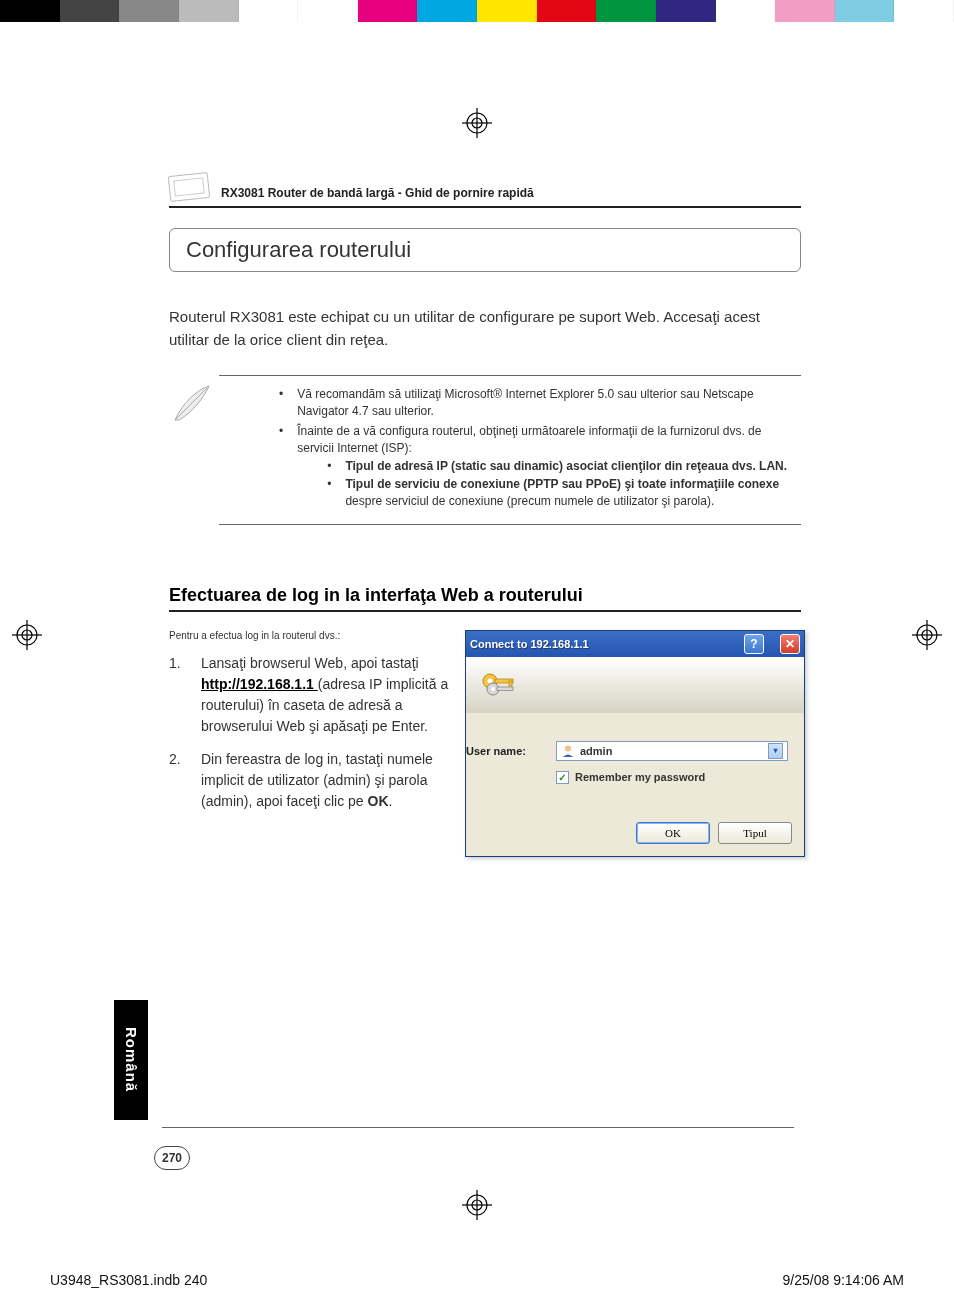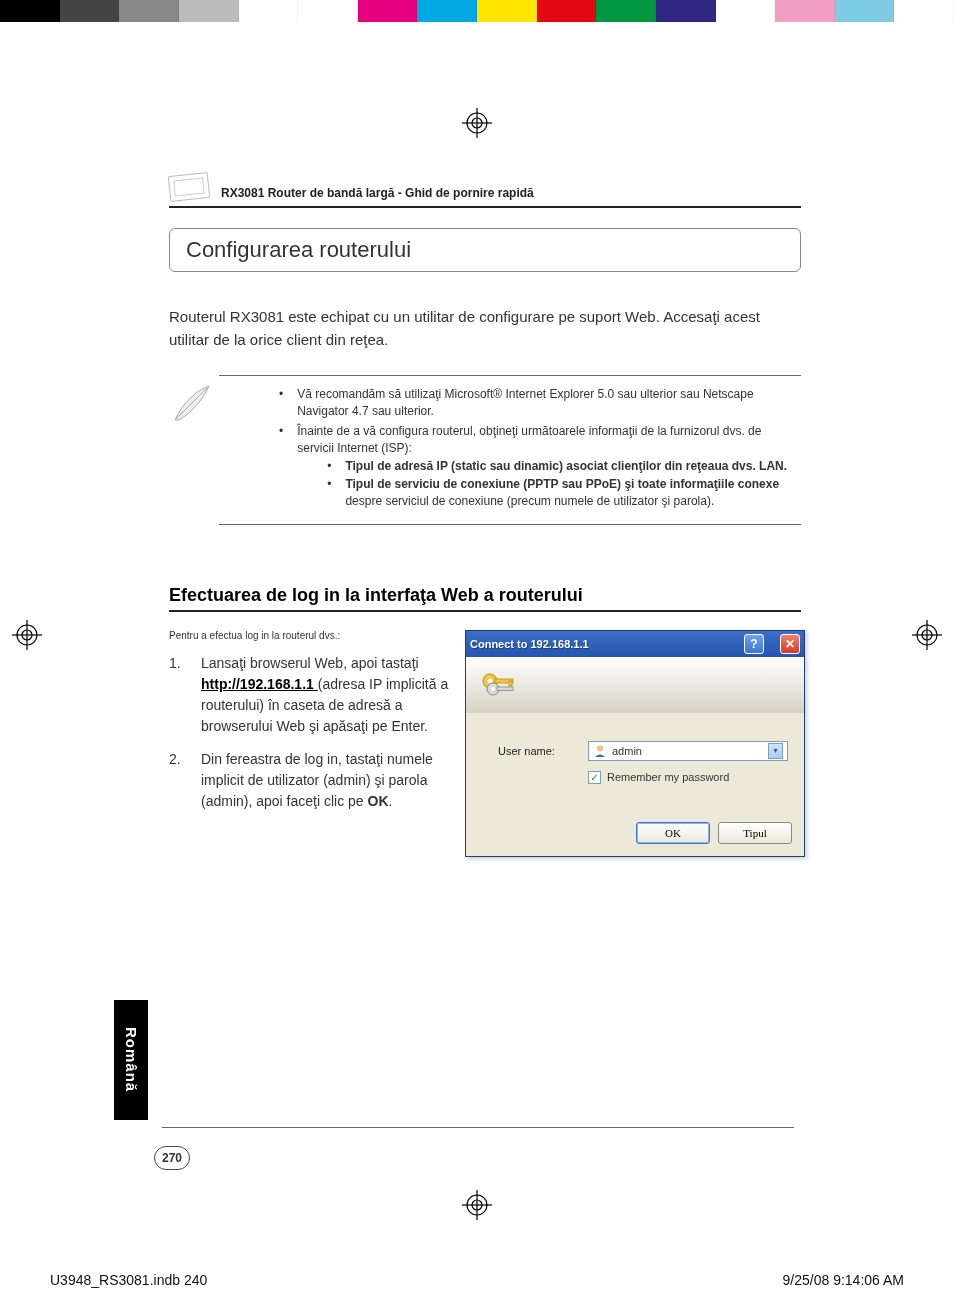--- a/index.html
+++ b/index.html
@@ -60,21 +60,21 @@
 
   
   .dialog { width: 340px; border: 1px solid #1a3f7a; background: #ece9d8; font-family: Tahoma, sans-serif; font-size: 11px; box-shadow: 2px 2px 4px rgba(0,0,0,.2); }
   .dlg-title { height: 26px; background: linear-gradient(#3b6ec5, #2456b0); display: flex; align-items: center; padding: 0 4px; color: #fff; font-weight: bold; gap: 16px; }
   .dlg-title-text { flex: 1; text-shadow: 1px 1px 1px rgba(0,0,0,.4); }
   .dlg-btn { width: 20px; height: 20px; border: 1px solid #fff; border-radius: 3px; display: flex; align-items: center; justify-content: center; font-weight: bold; font-size: 12px; }
   .dlg-help { background: linear-gradient(#6fa3ef,#3d76cf); color: #fff; }
   .dlg-close { background: linear-gradient(#f08070,#d43a2a); color: #fff; }
   .dlg-banner { height: 56px; background: linear-gradient(#fff, #d6d3c3); display: flex; align-items: center; padding-left: 14px; }
   .dlg-banner svg { width: 40px; height: 36px; }
-  .dlg-body { padding: 28px 16px 12px 32px; }
+  .dlg-body { padding: 28px 16px 12px 0; font-weight: bold; }
   .dlg-row { display: flex; align-items: center; margin-bottom: 10px; }
   .dlg-label { width: 90px; color: #222; }
   .dlg-field { flex: 1; height: 20px; border: 1px solid #7f9db9; background: #fff; display: flex; align-items: center; gap: 5px; padding: 0 4px; }
   .dlg-user-ico { width: 14px; height: 14px; }
   .dlg-field-arrow { margin-left: auto; width: 15px; height: 16px; background: linear-gradient(#cfe3fb,#aecdf2); border: 1px solid #7f9db9; display:flex; align-items:center; justify-content:center; font-size:8px; color:#2456b0; }
   .dlg-chk-row { margin-left: 90px; display: flex; align-items: center; gap: 6px; margin-bottom: 26px; }
   .dlg-chk { width: 13px; height: 13px; border: 1px solid #7f9db9; background: #fff; display:flex; align-items:center; justify-content:center; font-size:10px; color:#2a8a2a; }
   .dlg-buttons { display: flex; justify-content: flex-end; gap: 8px; padding: 0 12px 12px 0; }
   .dlg-buttons button { width: 74px; height: 22px; border: 1px solid #888; border-radius: 3px; background: linear-gradient(#fff,#ece9d8); font-family: Tahoma; font-size: 11px; cursor: pointer; }
   .dlg-buttons button.ok { border: 1px solid #3d76cf; box-shadow: 0 0 0 1px #8ab4f0 inset; }

